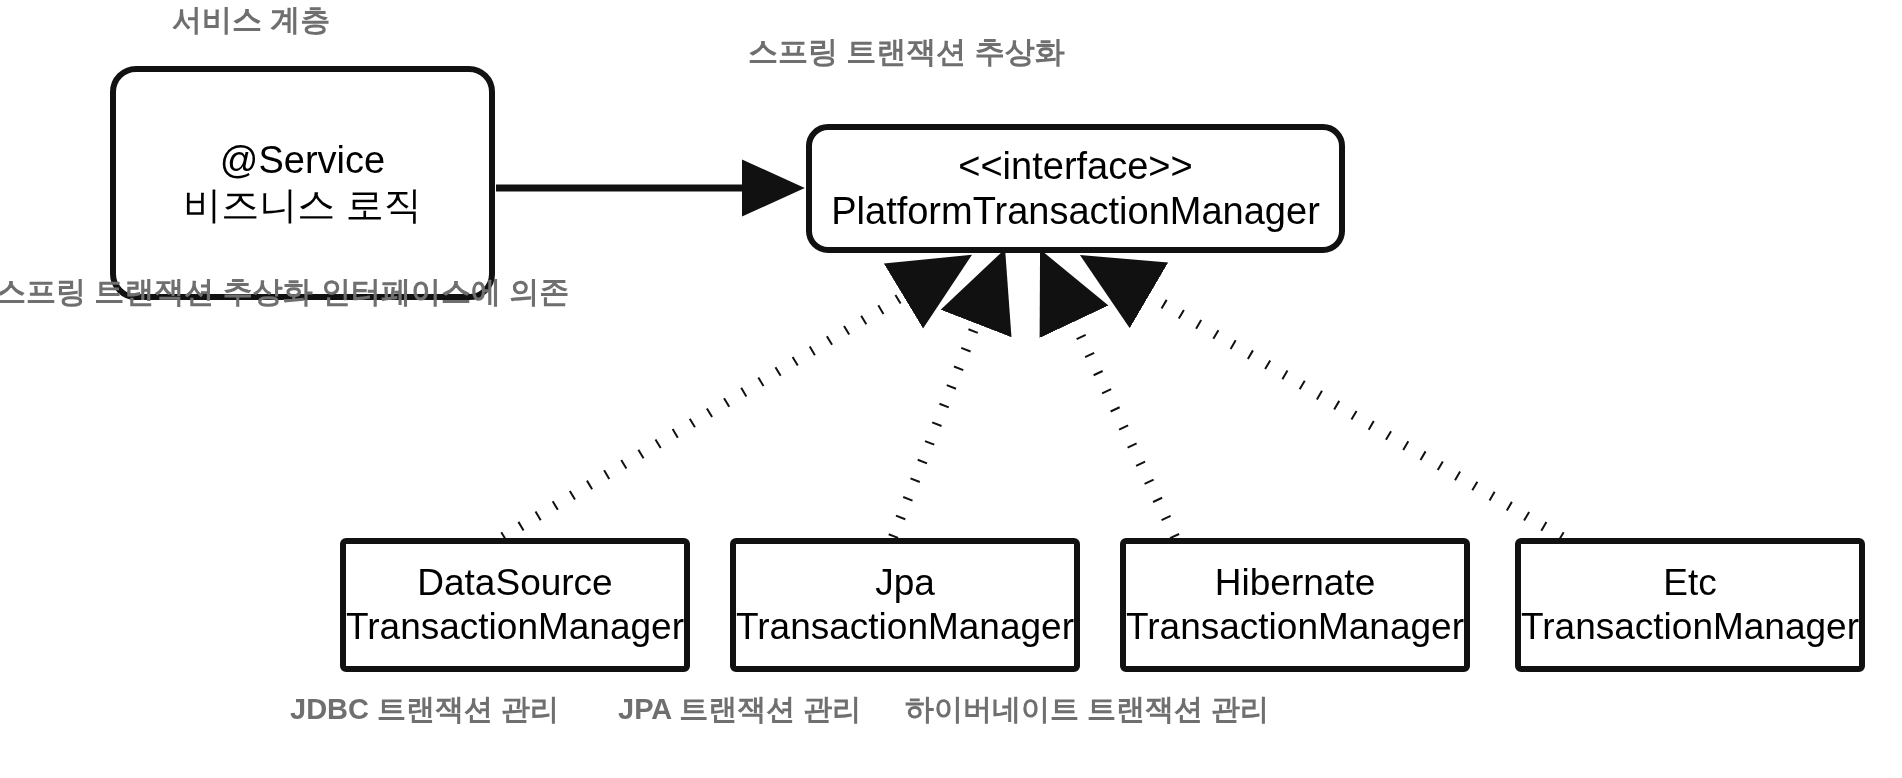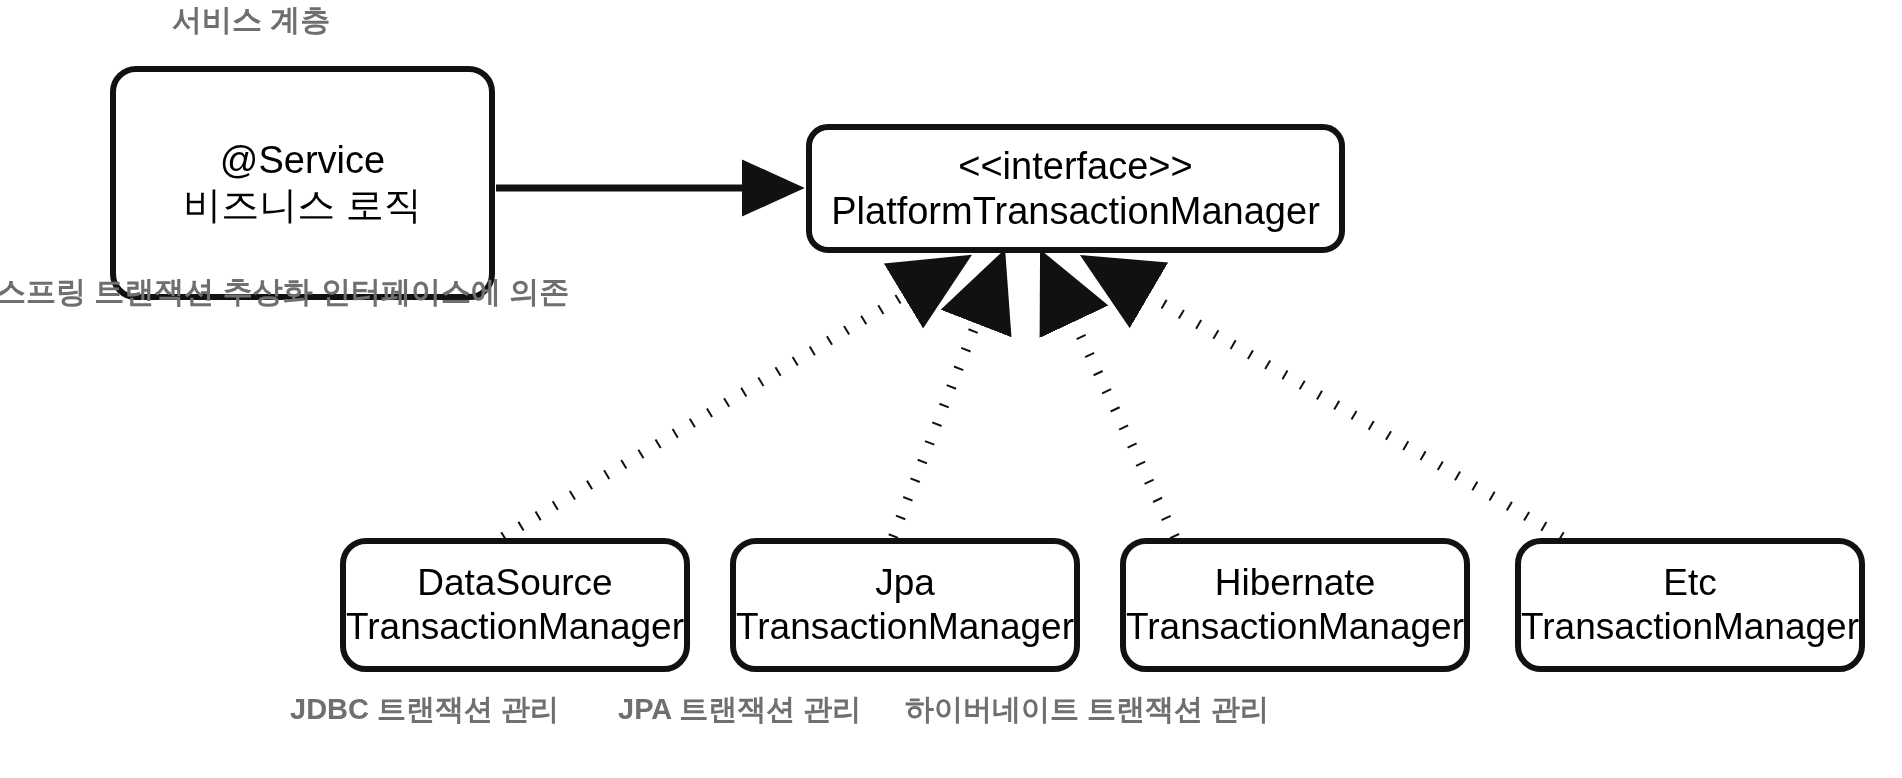--- a/index.html
+++ b/index.html
@@ -29,21 +29,21 @@
     z-index:3;
   }
   .node .ln{display:block;white-space:nowrap;}
 
   #svc-node{left:110px;top:66px;width:385px;height:234px;}
   #svc-node .ln{font-size:38px;font-weight:400;}
 
   #iface-node{left:806px;top:124px;width:539px;height:129px;border-radius:22px;}
   #iface-node .ln{font-size:38px;font-weight:400;}
 
-  .impl-node{height:134px;border-radius:26px;border-width:6px;}
+  .impl-node{height:134px;border-radius:6px;border-width:6px;}
   .impl-node .ln{font-size:37px;font-weight:400;}
   #impl-0{left:340px;top:538px;width:350px;}
   #impl-1{left:730px;top:538px;width:350px;}
   #impl-2{left:1120px;top:538px;width:350px;}
   #impl-3{left:1515px;top:538px;width:350px;}
 
   
   .caption{
     position:absolute;
     color:#6f6f6f;
@@ -91,20 +91,21 @@
     <g>
       <line x1="1175" y1="537" x2="1046" y2="262" stroke="#111111" stroke-width="10" stroke-linecap="butt" stroke-dasharray="2 18" marker-end="url(#dothead)"></line>
     </g>
     <g>
       <line x1="1562" y1="537" x2="1092" y2="262" stroke="#111111" stroke-width="10" stroke-linecap="butt" stroke-dasharray="2 18" marker-end="url(#dothead)"></line>
     </g>
   </svg>
 
   <div class="caption" id="cap-service">서비스 계층</div>
 
+  <div class="caption" id="cap-abstraction">스프링 트랜잭션 추상화</div>
 
   <div class="caption" id="cap-depend">스프링 트랜잭션 추상화 인터페이스에 의존</div>
 
   <div class="node" id="svc-node">
     <span class="ln">@Service</span>
     <span class="ln">비즈니스 로직</span>
   </div>
 
   <div class="node" id="iface-node">
     <span class="ln">&lt;&lt;interface&gt;&gt;</span>

